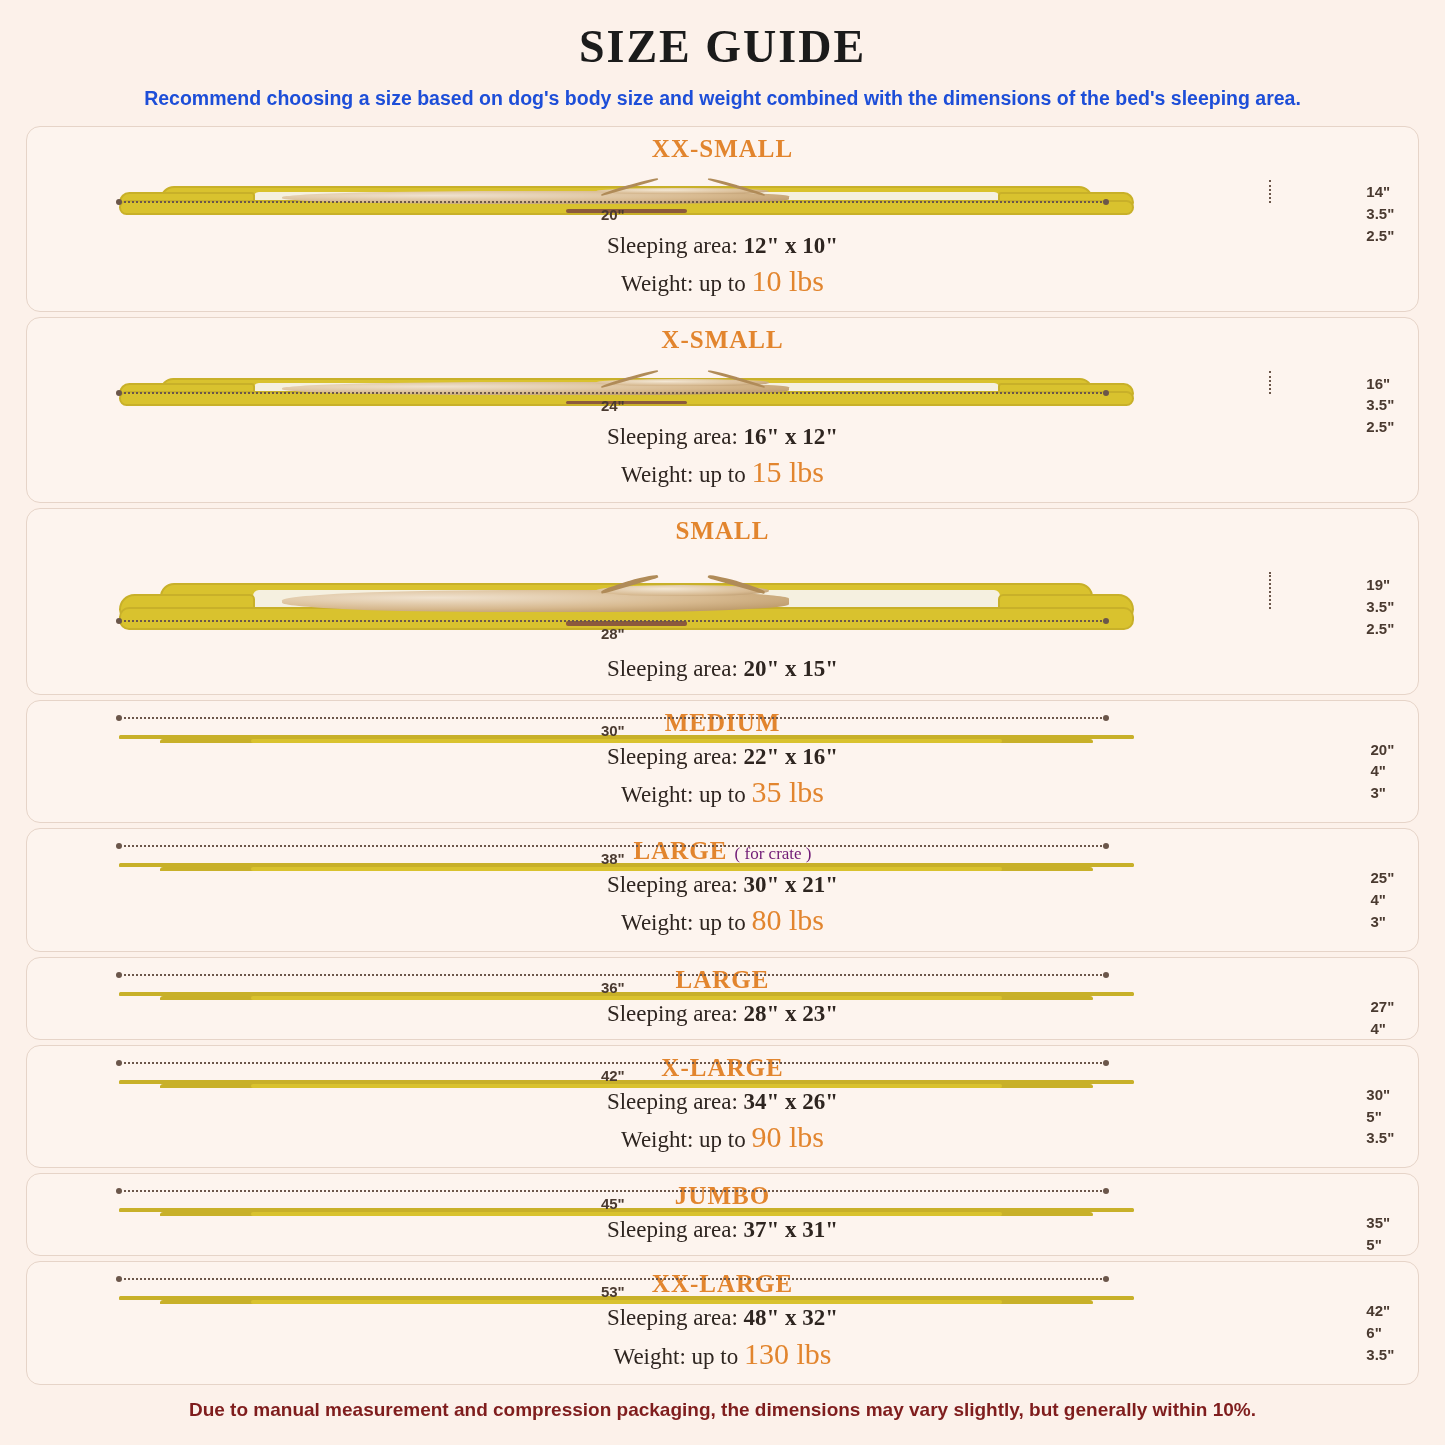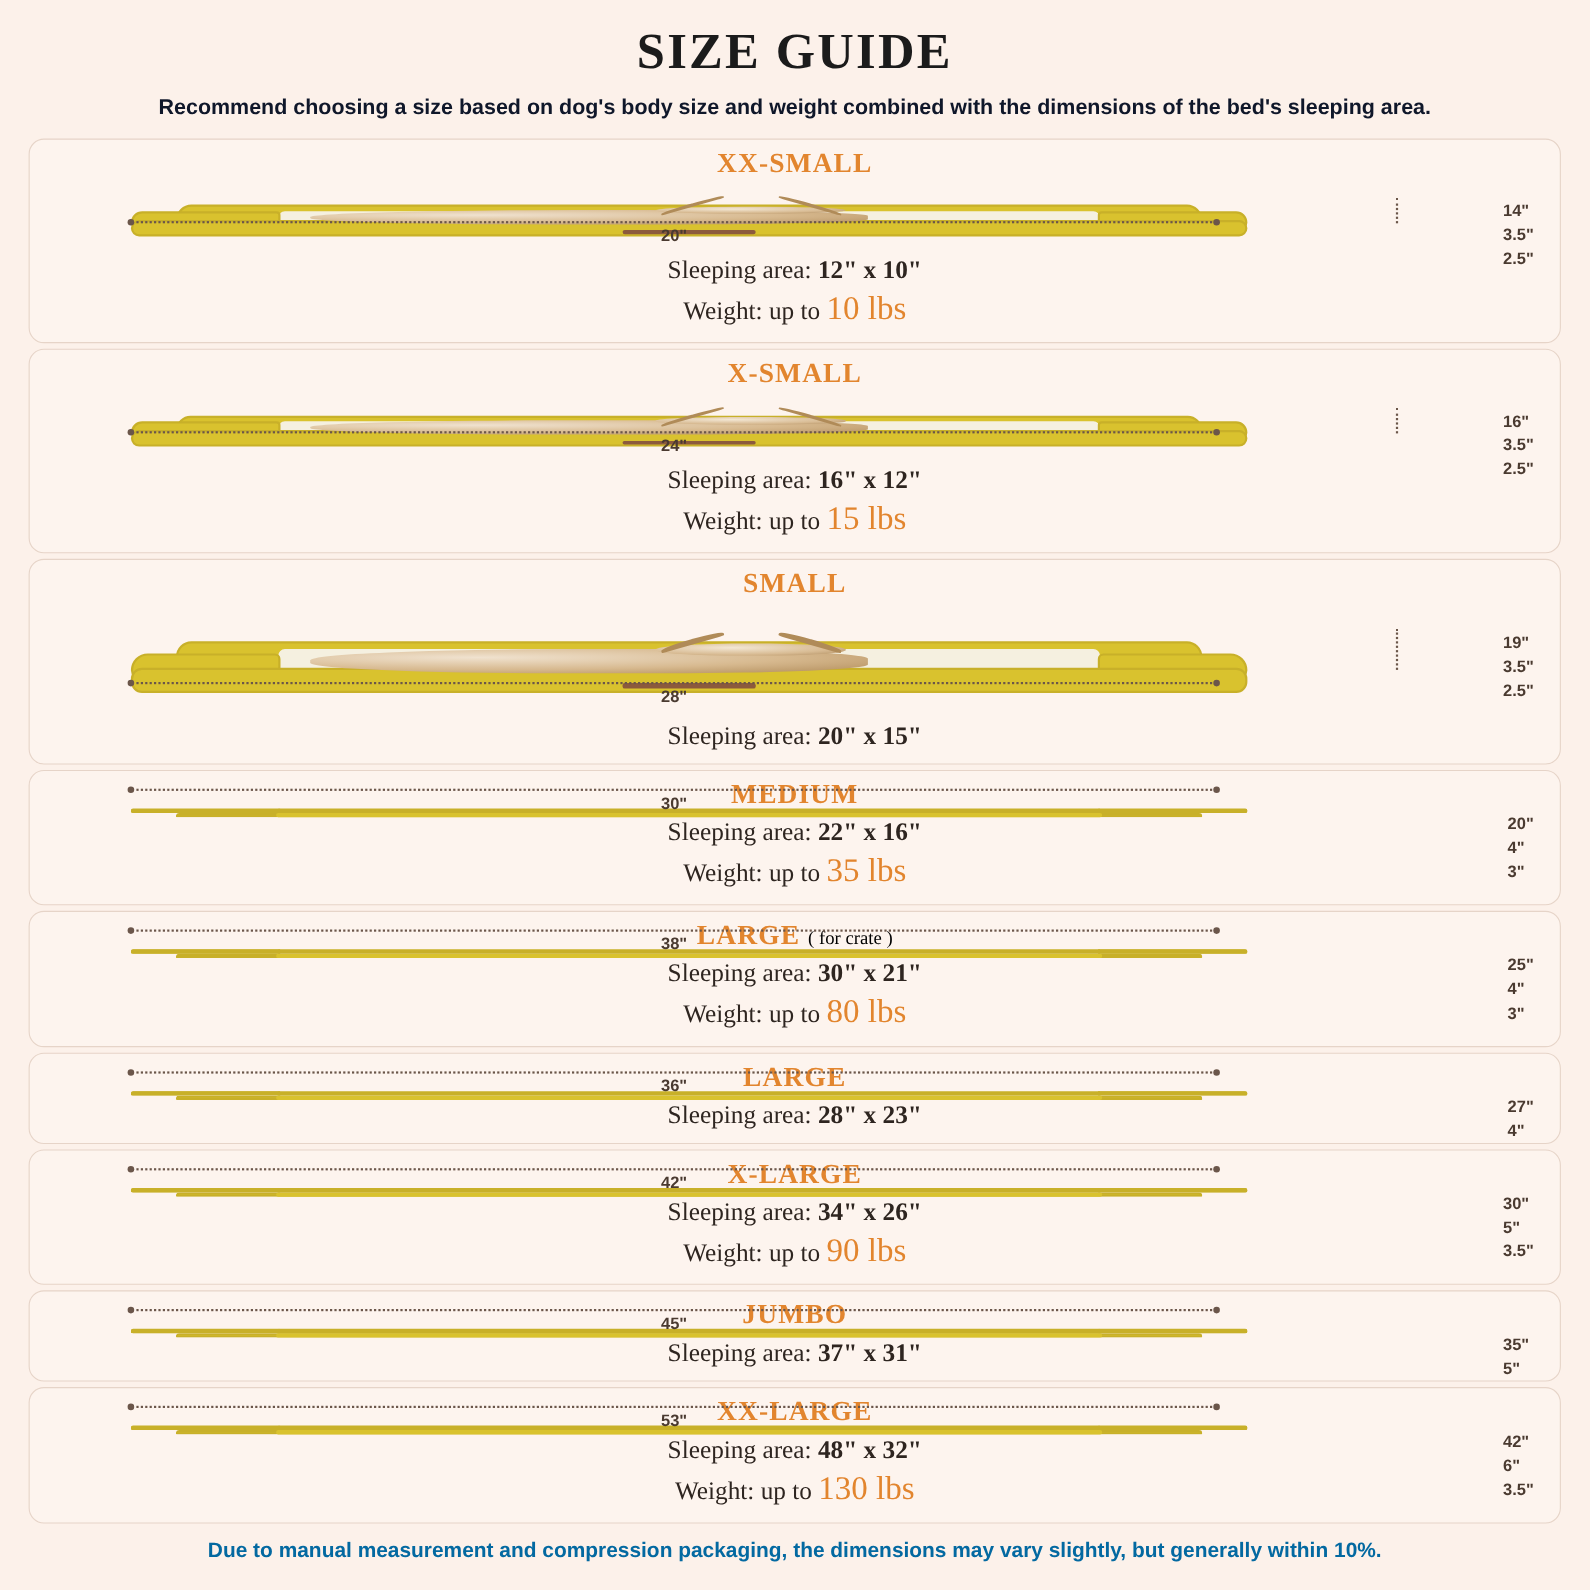--- a/index.html
+++ b/index.html
@@ -29,21 +29,21 @@
     font-size: 46px;
     letter-spacing: 2px;
     color: #1b1b1b;
     margin: 6px 0 14px 0;
   }
   .subtitle {
     text-align: center;
     font-family: "Liberation Sans", sans-serif;
     font-weight: bold;
     font-size: 19.5px;
-    color: #0f172a;
+    color: #1d4ed8;
     margin-bottom: 16px;
   }
   .grid {
     flex: 1;
     display: grid;
     grid-template-columns: repeat(1, 1fr);
     grid-template-rows: repeat(3, 1fr);
     gap: 5px 18px;
   }
   .card {
@@ -64,21 +64,21 @@
     font-size: 25px;
     color: #e2852e;
     letter-spacing: 1px;
     margin-bottom: 2px;
     text-align: center;
     white-space: nowrap;
   }
   .card-title .crate {
     font-size: 17px;
     font-weight: normal;
-    color: #000000;
+    color: #701a75;
     letter-spacing: 0;
   }
   .illus {
     position: relative;
     width: 100%;
     flex: 1;
     min-height: 0;
   }
   
   .bed {
@@ -226,21 +226,21 @@
   .card-info .lbs {
     color: #e2852e;
     font-weight: normal;
     font-size: 30px;
   }
   .footer {
     text-align: center;
     font-family: "Liberation Sans", sans-serif;
     font-weight: bold;
     font-size: 19px;
-    color: #0369a1;
+    color: #7f1d1d;
     margin-top: 14px;
     margin-bottom: 4px;
   }
 </style>
 </head>
 <body>
 
 <div class="page">
 
   <div class="title">SIZE GUIDE</div>

